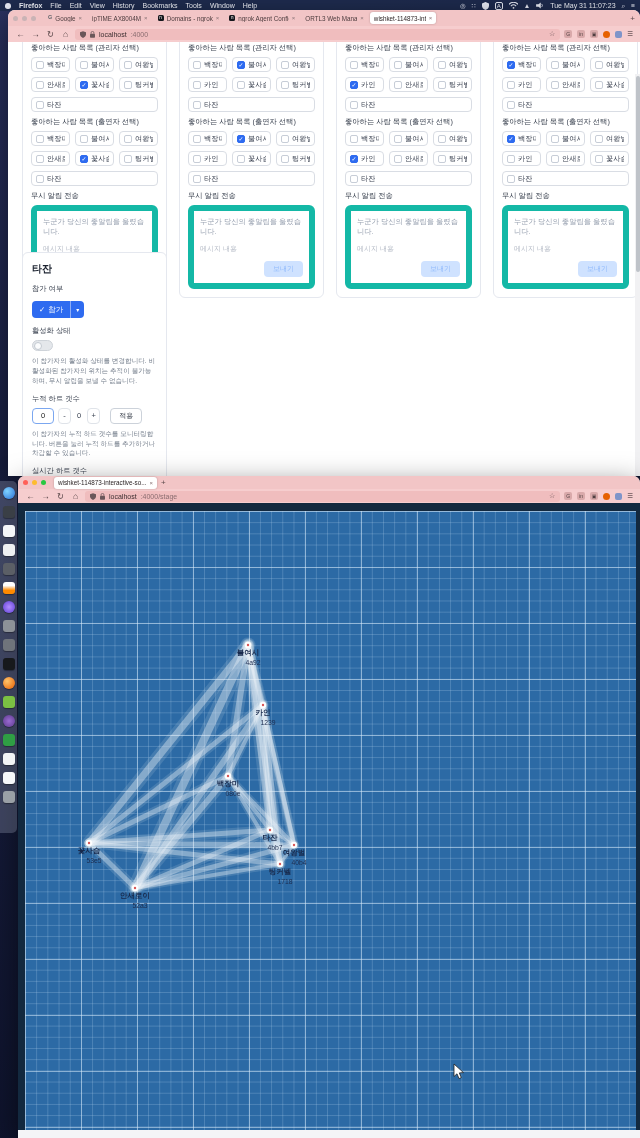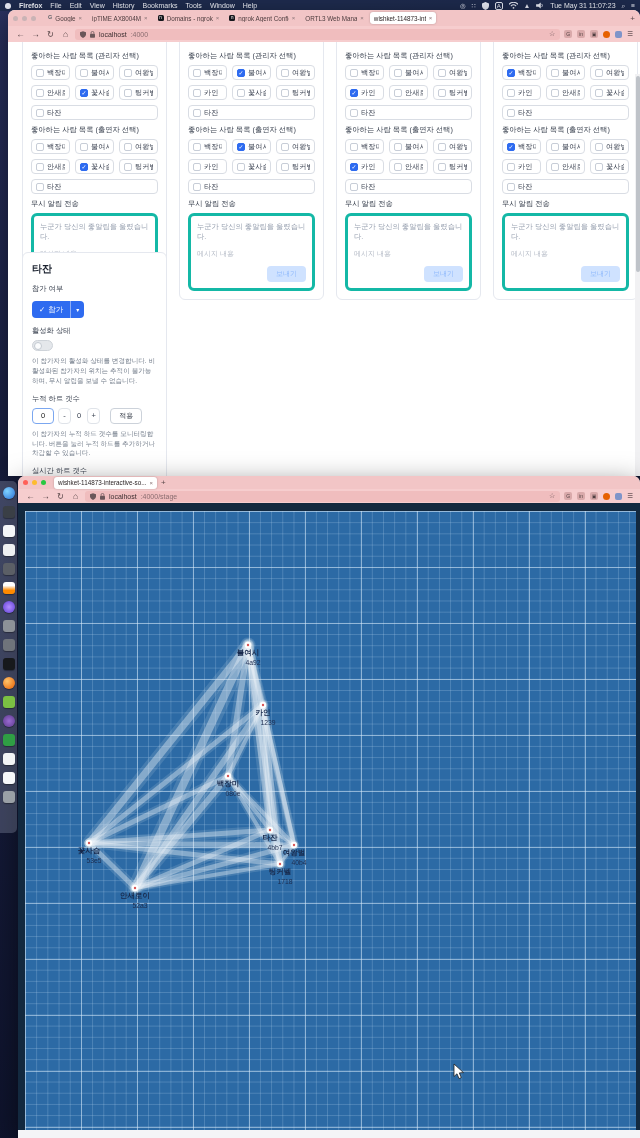--- a/index.html
+++ b/index.html
@@ -57,30 +57,30 @@
   .ni-badge{width:8px;height:8px;border-radius:2px;background:#d9a9aa;color:#503f41;font-size:5px;
             display:inline-flex;align-items:center;justify-content:center;}
   .ni-orange{width:7px;height:7px;border-radius:50%;background:#e66000;}
   .ni-puzzle{width:7px;height:7px;border-radius:2px;background:#7f94c9;}
 
   
   .tw-content{left:0;top:32px;right:0;bottom:0;background:#fff;overflow:hidden;}
   .panel-card{position:absolute;top:-8px;width:145px;background:#fff;border:1px solid #e5e8ef;
               border-radius:6px;padding:8px 8px 8px;box-sizing:border-box;}
   .group-label{font-size:7.3px;color:#39414f;margin:5px 0 4px;}
-  .group-label:first-child{margin-top:8px;}
+  .group-label:first-child{margin-top:0;}
   .chip-grid{display:grid;grid-template-columns:1fr 1fr 1fr;gap:5px;}
   .chip{display:flex;align-items:center;gap:3px;height:15px;border:1px solid #d9dde4;border-radius:4px;
         padding:0 4px;box-sizing:border-box;background:#fff;min-width:0;}
   .chip.wide{grid-column:1 / span 3;}
   .cb{width:8px;height:8px;border:1px solid #c7cdd7;border-radius:2px;background:#fff;flex:0 0 auto;
       display:flex;align-items:center;justify-content:center;font-size:6px;color:#fff;box-sizing:border-box;}
   .cb.on{background:#2e6bf0;border-color:#2e6bf0;}
   .chip-label{font-size:7.2px;color:#3c4352;white-space:nowrap;overflow:hidden;}
-  .msg-box{border:3px solid #14b8a6;border-radius:6px;padding:6px;margin-top:2px;}
+  .msg-box{border:6px solid #14b8a6;border-radius:6px;padding:6px;margin-top:2px;}
   .notice{font-size:7.3px;color:#99a2b1;}
   .ph{font-size:7px;color:#b6bcc7;margin-top:7px;}
   .send-row{display:flex;justify-content:flex-end;margin-top:7px;}
   .send{background:#cfe2ff;color:#8fb9fc;border:none;border-radius:4px;font-size:7px;padding:3px 9px;}
 
   
   .tarzan{position:absolute;left:14px;top:210px;width:145px;background:#fff;border:1px solid #e5e8ef;
           border-radius:6px;padding:9px 9px 8px;box-sizing:border-box;}
   .tz-title{font-size:10px;font-weight:bold;color:#1c2330;}
   .sec-label{font-size:7.3px;color:#39414f;margin:8px 0 4px;}

